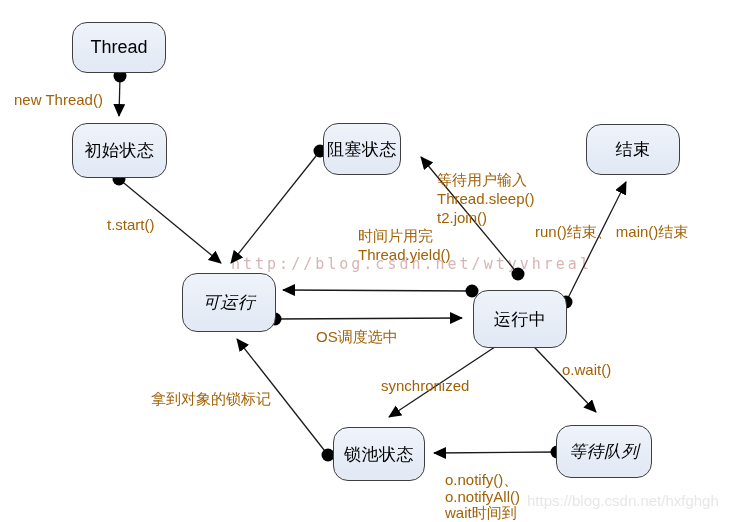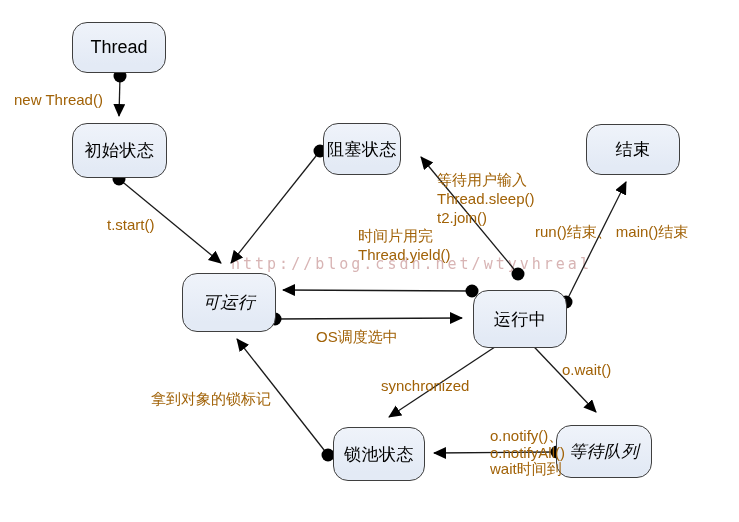--- a/index.html
+++ b/index.html
@@ -110,22 +110,23 @@
 
   <div class="lbl" style="left:322px;top:226px;margin-left:36px;">时间片用完
 Thread.yield()</div>
 
   <div class="lbl" style="left:316px;top:327px;">OS调度选中</div>
 
   <div class="lbl" style="left:381px;top:376px;">synchronized</div>
 
   <div class="lbl" style="left:562px;top:360px;">o.wait()</div>
 
-  <div class="lbl tight" style="left:445px;top:428px;margin-left:45px;">o.notify()、
+  <div class="lbl tight" style="left:445px;top:472px;">o.notify()、
 o.notifyAll()
 wait时间到</div>
 
   <div class="lbl" style="left:151px;top:389px;">拿到对象的锁标记</div>
 
   <div class="wm-top">http://blog.csdn.net/wtyvhreal</div>
 
+  <div class="wm-bottom">https://blog.csdn.net/hxfghgh</div>
 
 </div>
 
 </body></html>

